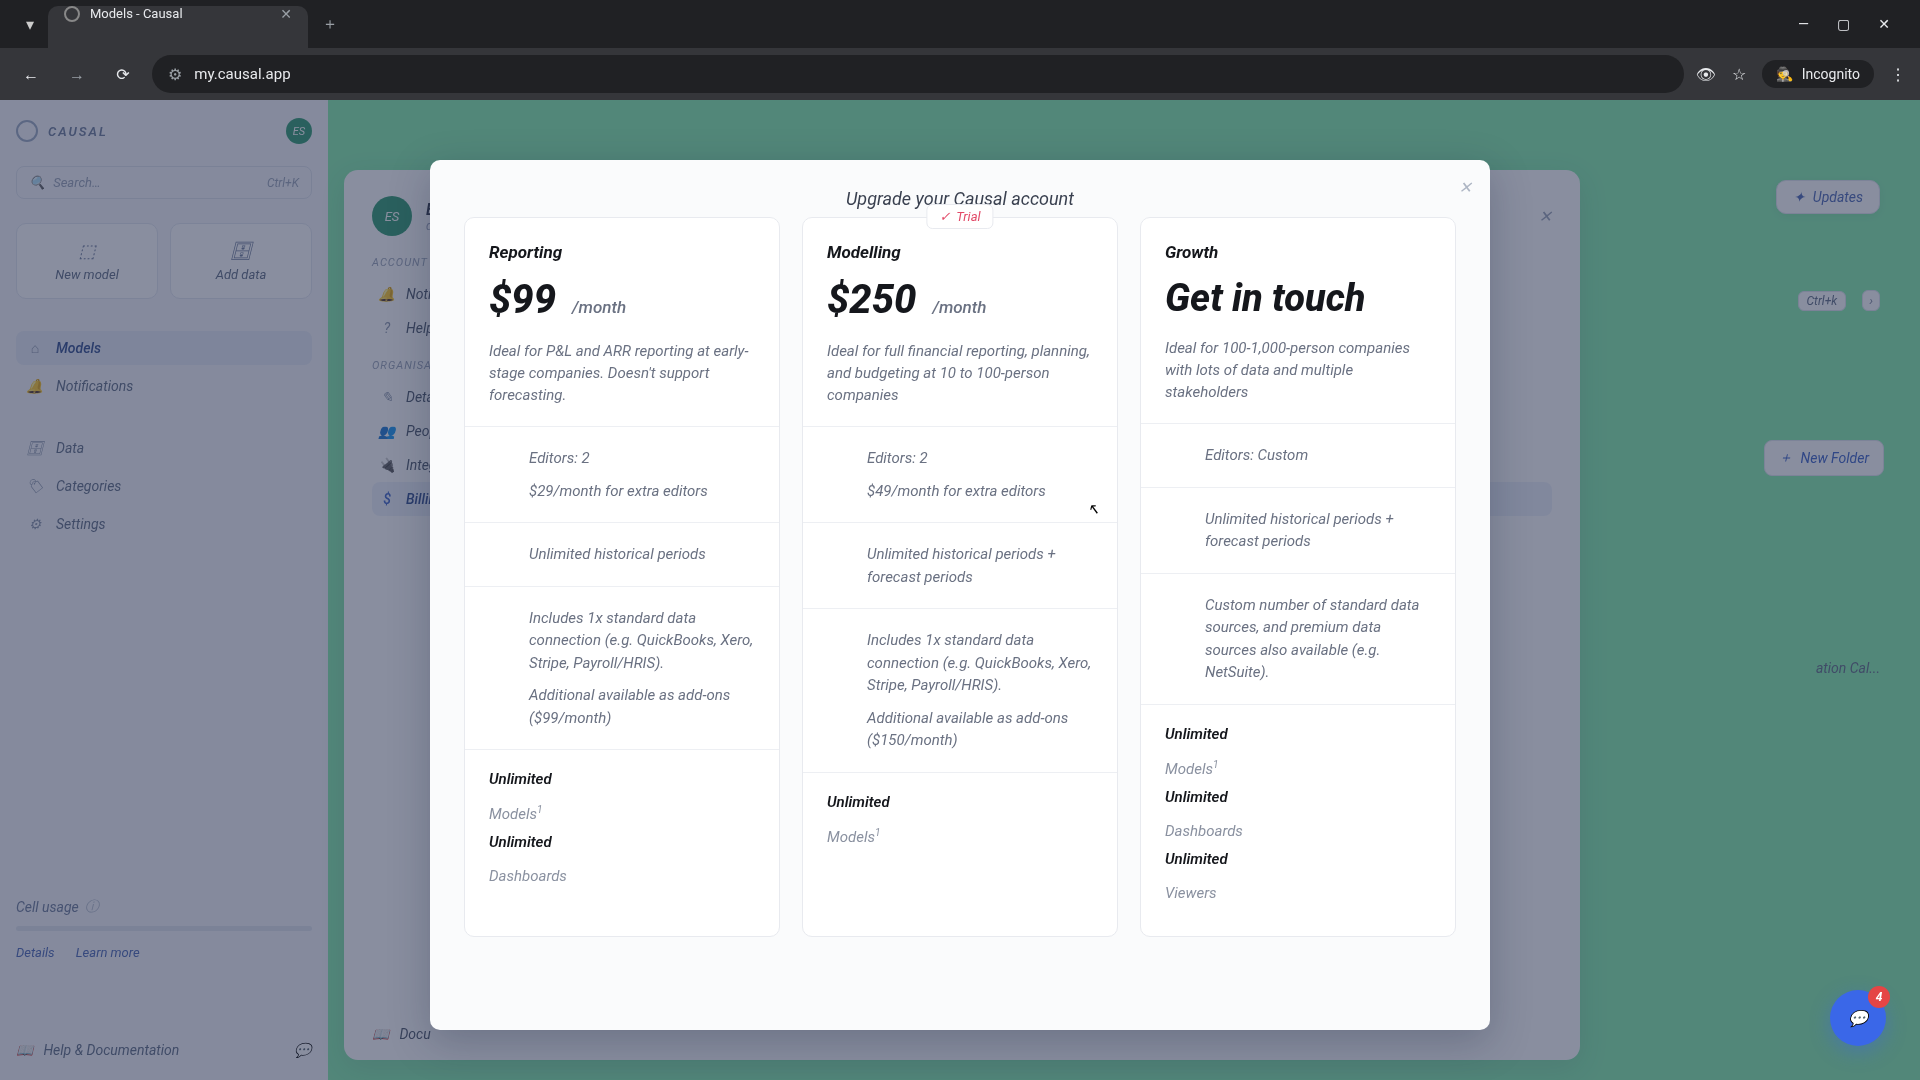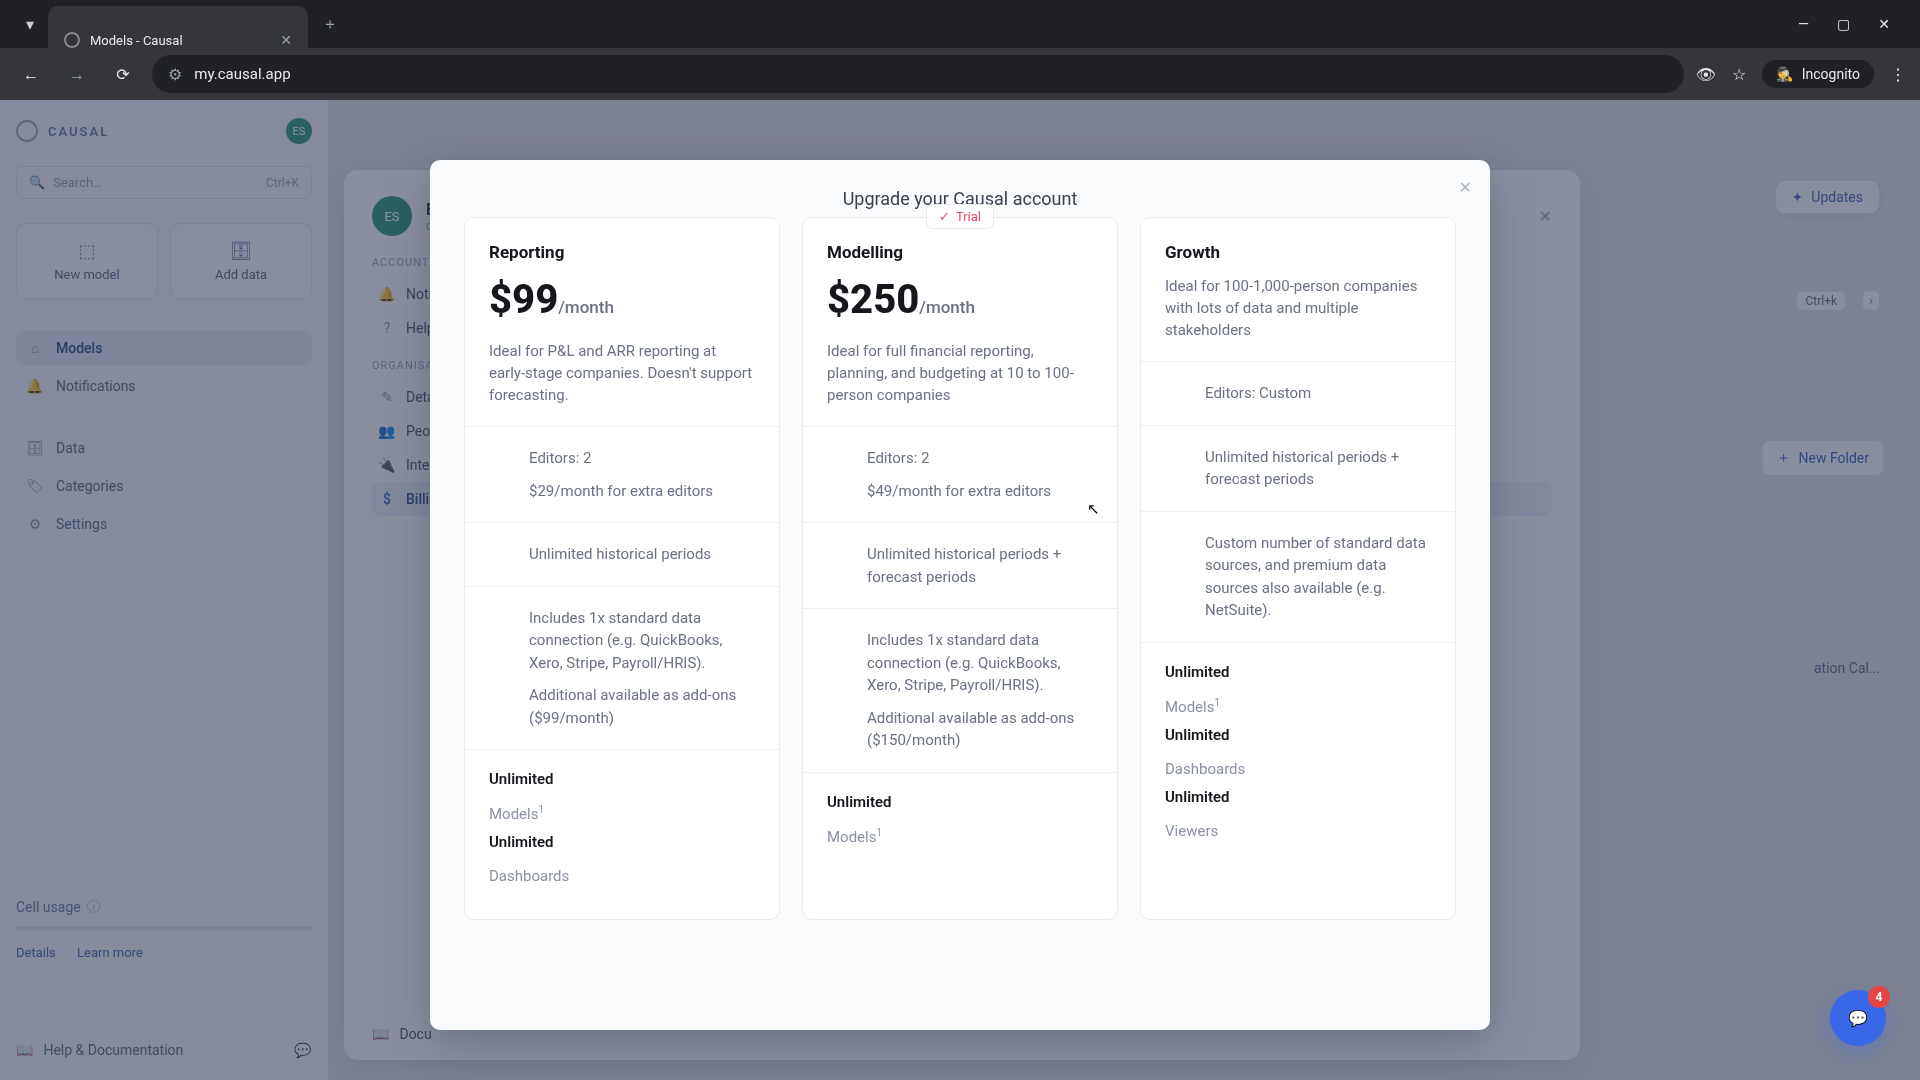--- a/index.html
+++ b/index.html
@@ -2,38 +2,38 @@
 <html><head>
 <meta charset="utf-8">
 <style>
 * { margin: 0; padding: 0; box-sizing: border-box; font-family: -apple-system, BlinkMacSystemFont, "Segoe UI", Roboto, sans-serif; }
 body { width: 1920px; height: 1080px; overflow: hidden; background: #202124; position: relative; }
 
 
 .browser-chrome { width: 100%; height: 100px; background: #202124; }
 .tab-bar { height: 48px; display: flex; align-items: center; padding: 0 12px; }
 .tab-dropdown { width: 36px; height: 36px; border-radius: 50%; display:flex;align-items:center;justify-content:center;color:#ccc;cursor:pointer;}
-.tab { display: flex; align-items: flex-end; background: #35363a; border-radius: 10px 10px 0 0; padding: 0 16px; height: 42px; margin-top:6px; width: 260px; gap:10px;}
+.tab { display: flex; align-items: flex-start; background: #35363a; border-radius: 10px 10px 0 0; padding: 0 16px; height: 42px; margin-top:6px; width: 260px; gap:10px;}
 .tab-favicon { width:16px; height:16px; border-radius:50%; border:2px solid #888; }
 .tab-title { color: #e8eaed; font-size: 13px; flex:1; white-space:nowrap; overflow:hidden; text-overflow:ellipsis;}
 .tab-close { color:#9aa0a6; cursor:pointer; font-size:14px;}
 .new-tab { color:#9aa0a6; margin-left:14px; font-size:16px; cursor:pointer;}
 .win-ctrls { margin-left:auto; display:flex; gap:28px; padding-right:18px; color:#e8eaed;}
 .win-ctrls span { cursor:pointer; font-size:14px;}
 
 .addr-bar { height: 52px; background:#35363a; display:flex; align-items:center; padding: 0 14px; gap:12px;}
 .nav-btn { width:34px; height:34px; display:flex;align-items:center;justify-content:center; color:#9aa0a6; cursor:pointer; border-radius:50%;}
 .nav-btn.enabled { color:#e8eaed; }
 .url-box { flex:1; background:#202124; border-radius: 24px; height:38px; display:flex; align-items:center; padding:0 16px; gap:12px;}
 .url-text { color:#e8eaed; font-size:15px; }
 .addr-right { margin-left:auto; display:flex; align-items:center; gap:16px; color:#e8eaed;}
 .incog-pill { background:#202124; border-radius:20px; padding:6px 14px; display:flex; align-items:center; gap:8px; font-size:14px;}
 
 
-.app { position:absolute; top:100px; left:0; right:0; bottom:0; background:#e5e5e5; }
+.app { position:absolute; top:100px; left:0; right:0; bottom:0; background:#86efac;font-style:italic; }
 .dim-overlay { position:absolute; inset:0; background: rgba(40,50,80,0.55); z-index: 5; }
 
 
 .sidebar-left { position:absolute; left:0; top:0; width:328px; height:100%; background:#f6f7fb; padding: 18px 16px; }
 .brand-row { display:flex; align-items:center; gap:10px; margin-bottom:22px;}
 .brand-logo { width:22px; height:22px; border:2px solid #9aa8c0; border-radius:50%; }
 .brand-name { color:#6b7a99; letter-spacing:2px; font-weight:600; font-size:13px;}
 .avatar-sm { width:26px; height:26px; border-radius:50%; background:#2e9a6f; color:#fff; font-size:11px; display:flex;align-items:center;justify-content:center; margin-left:auto;}
 .search-pill { border:1px solid #dde2ec; border-radius:8px; padding:8px 12px; display:flex; align-items:center; color:#97a1b5; font-size:13px; margin-bottom:24px;}
 .search-kbd { margin-left:auto; font-size:12px; color:#9aa4b8;}
@@ -75,21 +75,21 @@
 .modal-scroll { overflow-y:scroll; padding: 28px 12px 40px; height:100%;}
 .modal-scroll::-webkit-scrollbar{width:16px}
 .modal-scroll::-webkit-scrollbar-thumb{background:#c8ccd4;border-radius:8px;border:4px solid #fafbfc}
 .modal-scroll::-webkit-scrollbar-track{background:#f0f1f3}
 .modal-sub { text-align:center; color:#3a4150; font-size:18px; margin-bottom:8px;}
 .modal-title { text-align:center; color:#15171c; font-size:34px; font-weight:700; margin-bottom:30px;}
 .plans { display:flex; gap:22px; justify-content:center;}
 .plan { width:316px; background:#fff; border:1px solid #e8eaef; border-radius:10px; padding:24px; position:relative;}
 .trial-badge{position:absolute;top:-14px;left:50%;transform:translateX(-50%);background:#fff;border:1px solid #e8eaef;border-radius:6px;padding:4px 12px;font-size:13px;color:#e24a68;display:flex;align-items:center;gap:6px}
 .plan-name { font-weight:700; font-size:17px; color:#15171c; margin-bottom:14px;}
-.plan-price { font-weight:800; font-size:40px; color:#15171c; display:flex; align-items:baseline; gap:0; margin-bottom:18px;}
+.plan-price { font-weight:800; font-size:40px; color:#15171c; display:flex; align-items:baseline; gap:16px; margin-bottom:18px;}
 .plan-price .per{font-size:17px;font-weight:500;color:#6a7182}
 .plan-price.touch{font-size:38px}
 .plan-desc { color:#6a7182; font-size:15px; line-height:1.45; }
 .divider-p { border-top:1px solid #edeff3; margin:20px -24px; }
 .feat-line { color:#6a7182; font-size:15px; line-height:1.5; margin-bottom:10px;margin-left:40px;}
 .feat-line:last-child{margin-bottom:0}
 .limit-row { display:flex; gap:16px; font-size:15px; margin-bottom:10px;flex-direction:column;}
 .limit-row .k{color:#15171c;font-weight:600;min-width:78px}
 .limit-row .v{color:#8a91a0}
 .limit-row .sup{font-size:10px;vertical-align:super;color:#8a91a0}
@@ -310,20 +310,23 @@
           <div class="feat-line">Additional available as add-ons ($150/month)</div>
           <div class="divider-p"></div>
           <div class="limit-row">
               <span class="k">Unlimited</span>
               <span class="v"><span>Models</span><span class="sup">1</span></span>
             </div>
         </div>
 
         <div class="plan">
           <div class="plan-name">Growth</div>
+          <div class="plan-price touch">
+              <span>Get in touch</span>
+            </div>
           <div class="plan-desc">Ideal for 100-1,000-person companies with lots of data and multiple stakeholders</div>
           <div class="divider-p"></div>
           <div class="feat-line">Editors: Custom</div>
           <div class="divider-p"></div>
           <div class="feat-line">Unlimited historical periods + forecast periods</div>
           <div class="divider-p"></div>
           <div class="feat-line">Custom number of standard data sources, and premium data sources also available (e.g. NetSuite).</div>
           <div class="divider-p"></div>
           <div class="limit-row">
               <span class="k">Unlimited</span>

